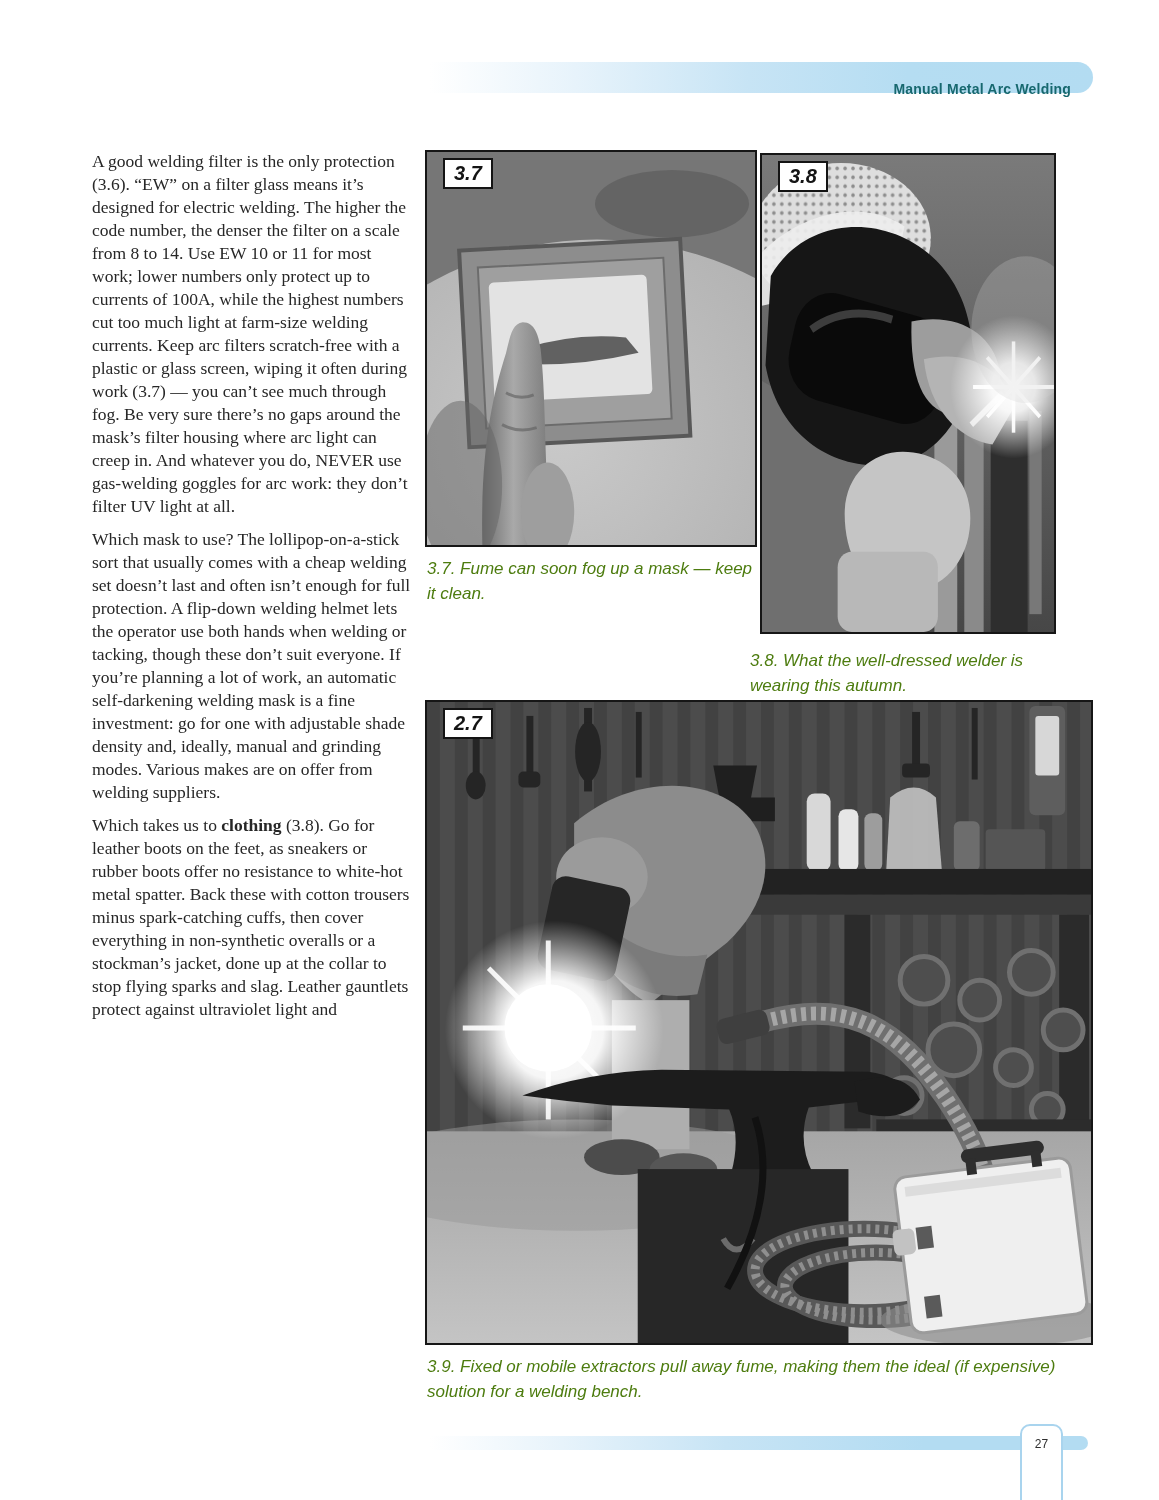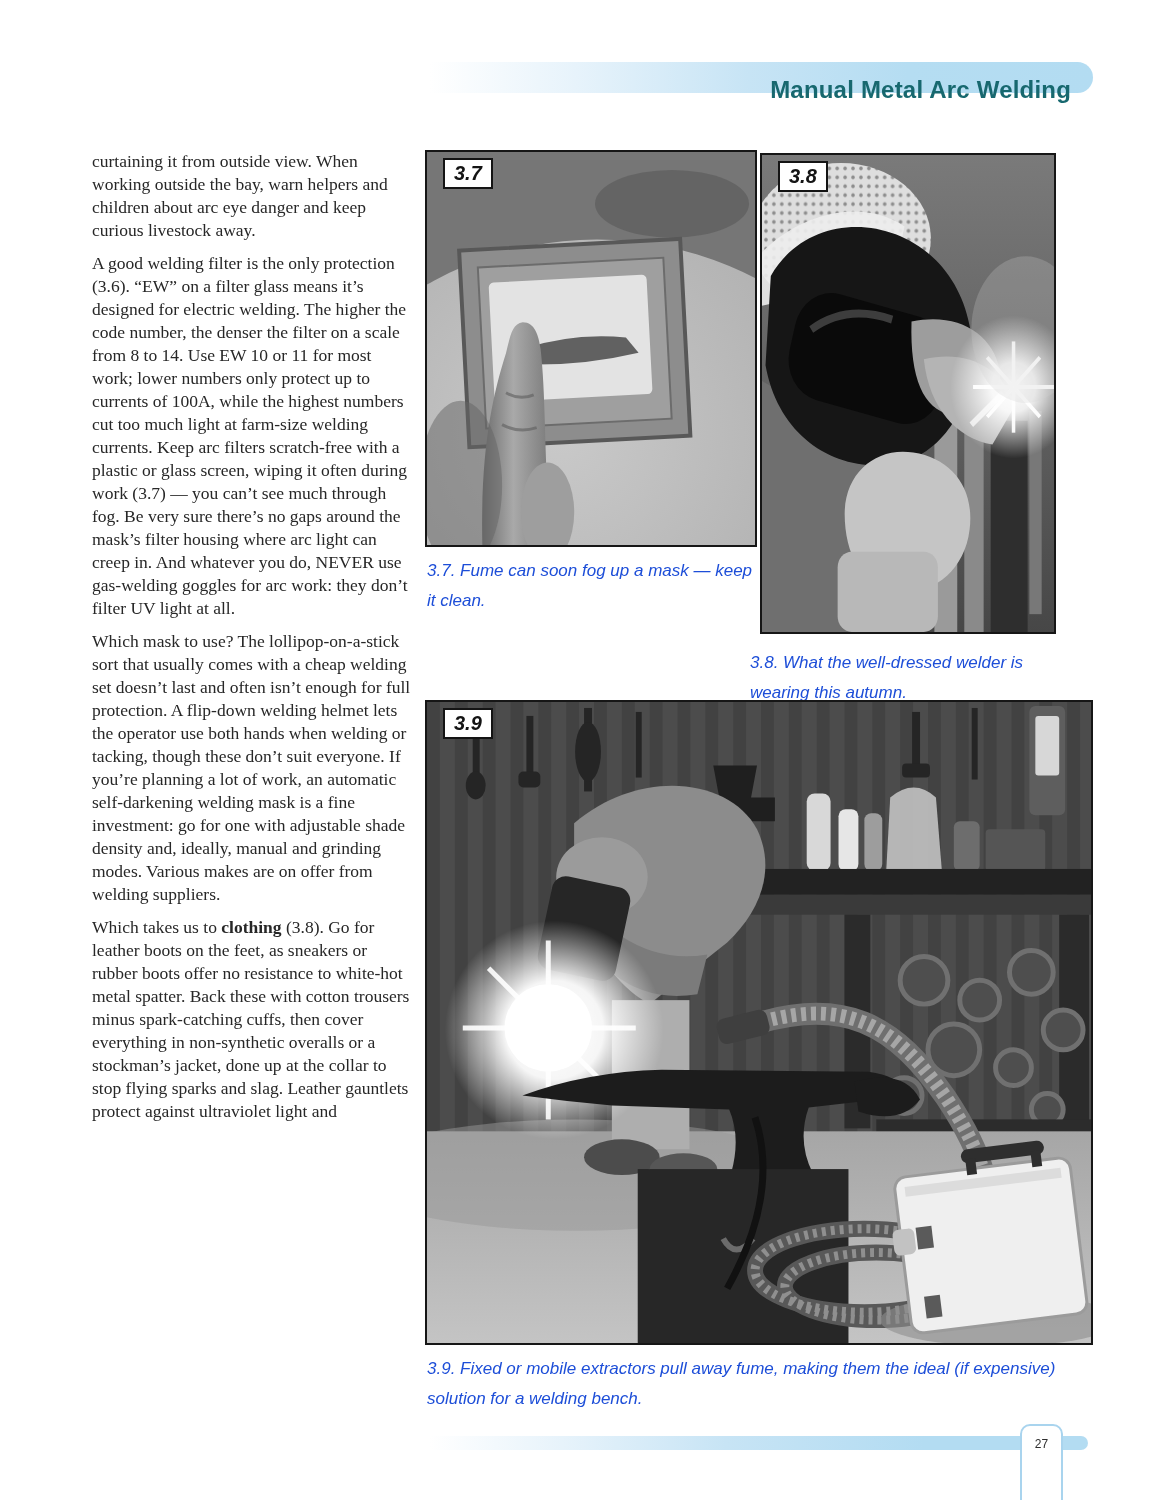--- a/index.html
+++ b/index.html
@@ -9,21 +9,21 @@
   }
   
   .header-bar{
     position:absolute;left:430px;top:62px;width:663px;height:31px;
     border-radius:0 16px 16px 0;
     background:linear-gradient(to right,#ffffff 0%,#e7f3fb 22%,#c7e4f5 48%,#b5ddf2 72%,#b3dcf2 100%);
     display:flex;align-items:center;justify-content:flex-end;
   }
   .header-title{
     font-family:"Liberation Sans", sans-serif;
-    font-size:24px;font-weight:600;letter-spacing:.2px;
+    font-size:14px;font-weight:600;letter-spacing:.2px;
     color:#17686f;padding-right:22px;line-height:31px;margin-top:24px;
   }
   
   .text-column{
     position:absolute;left:92px;top:150px;width:324px;
     font-size:17.5px;line-height:23px;color:#272727;
     text-align:left;
   }
   .text-column p{margin:0 0 10px 0;}
   .text-column b{font-weight:bold;}
@@ -33,21 +33,21 @@
   .fig-label{
     position:absolute;left:16px;top:6px;
     background:#ffffff;border:2px solid #141414;
     font-family:"Liberation Sans", sans-serif;
     font-style:italic;font-weight:bold;font-size:20px;color:#141414;
     padding:0 9px;line-height:27px;
   }
   .caption{
     position:absolute;
     font-family:"Liberation Sans", sans-serif;
-    font-style:italic;font-size:17px;line-height:30px;color:#1d4ed8;
+    font-style:italic;font-size:17px;line-height:25px;color:#4d7c0f;
   }
   #photo-37{left:425px;top:150px;width:332px;height:397px;}
   #caption-37{left:427px;top:556px;width:330px;}
   #photo-38{left:760px;top:153px;width:296px;height:481px;}
   #caption-38{left:750px;top:648px;width:330px;}
   #photo-39{left:425px;top:700px;width:668px;height:645px;}
   #caption-39{left:427px;top:1354px;width:662px;}
   
   .footer-bar{
     position:absolute;left:430px;top:1436px;width:658px;height:14px;
@@ -66,21 +66,20 @@
   }
 </style>
 </head>
 <body>
 
 <div class="header-bar">
   <span class="header-title">Manual Metal Arc Welding</span>
 </div>
 
 <div class="text-column">
-  <p>curtaining it from outside view. When working outside the bay, warn helpers and children about arc eye danger and keep curious livestock away.</p>
   <p>A good welding filter is the only protection (3.6). “EW” on a filter glass means it’s designed for electric welding. The higher the code number, the denser the filter on a scale from 8 to 14. Use EW 10 or 11 for most work; lower numbers only protect up to currents of 100A, while the highest numbers cut too much light at farm-size welding currents. Keep arc filters scratch-free with a plastic or glass screen, wiping it often during work (3.7) — you can’t see much through fog. Be very sure there’s no gaps around the mask’s filter housing where arc light can creep in. And whatever you do, NEVER use gas-welding goggles for arc work: they don’t filter UV light at all.</p>
   <p>Which mask to use? The lollipop-on-a-stick sort that usually comes with a cheap welding set doesn’t last and often isn’t enough for full protection. A flip-down welding helmet lets the operator use both hands when welding or tacking, though these don’t suit everyone. If you’re planning a lot of work, an automatic self-darkening welding mask is a fine investment: go for one with adjustable shade density and, ideally, manual and grinding modes. Various makes are on offer from welding suppliers.</p>
   <p><span>Which takes us to </span><b>clothing</b><span> (3.8). Go for leather boots on the feet, as sneakers or rubber boots offer no resistance to white-hot metal spatter. Back these with cotton trousers minus spark-catching cuffs, then cover everything in non-synthetic overalls or a stockman’s jacket, done up at the collar to stop flying sparks and slag. Leather gauntlets protect against ultraviolet light and</span></p>
 </div>
 
 <div class="figure" id="photo-37">
   <svg viewBox="0 0 332 395" preserveAspectRatio="none">
     <defs>
       <radialGradient id="dome" cx="45%" cy="28%" r="80%">
         <stop offset="0%" stop-color="#c9c9c9"></stop>
@@ -265,20 +264,20 @@
       <rect x="478" y="468" width="178" height="158" rx="12" fill="#efefef" stroke="#9b9b9b" stroke-width="3"></rect>
       <rect x="488" y="478" width="158" height="10" fill="#dcdcdc"></rect>
       <rect x="548" y="448" width="84" height="14" rx="7" fill="#2e2e2e"></rect>
       <rect x="552" y="458" width="10" height="16" fill="#2e2e2e"></rect>
       <rect x="618" y="458" width="10" height="16" fill="#2e2e2e"></rect>
       <rect x="494" y="520" width="16" height="22" fill="#5a5a5a"></rect>
       <rect x="494" y="590" width="16" height="22" fill="#5a5a5a"></rect>
       <rect x="470" y="520" width="22" height="26" rx="6" fill="#c2c2c2"></rect>
     </g>
   </svg>
-  <span class="fig-label">3.9</span>
+  <span class="fig-label">2.7</span>
 </div>
 <div class="caption" id="caption-39">3.9. Fixed or mobile extractors pull away fume, making them the ideal (if expensive) solution for a welding bench.</div>
 
 <div class="footer-bar"></div>
 <div class="page-tab">
   <span class="page-number">27</span>
 </div>
 
 </body></html>

